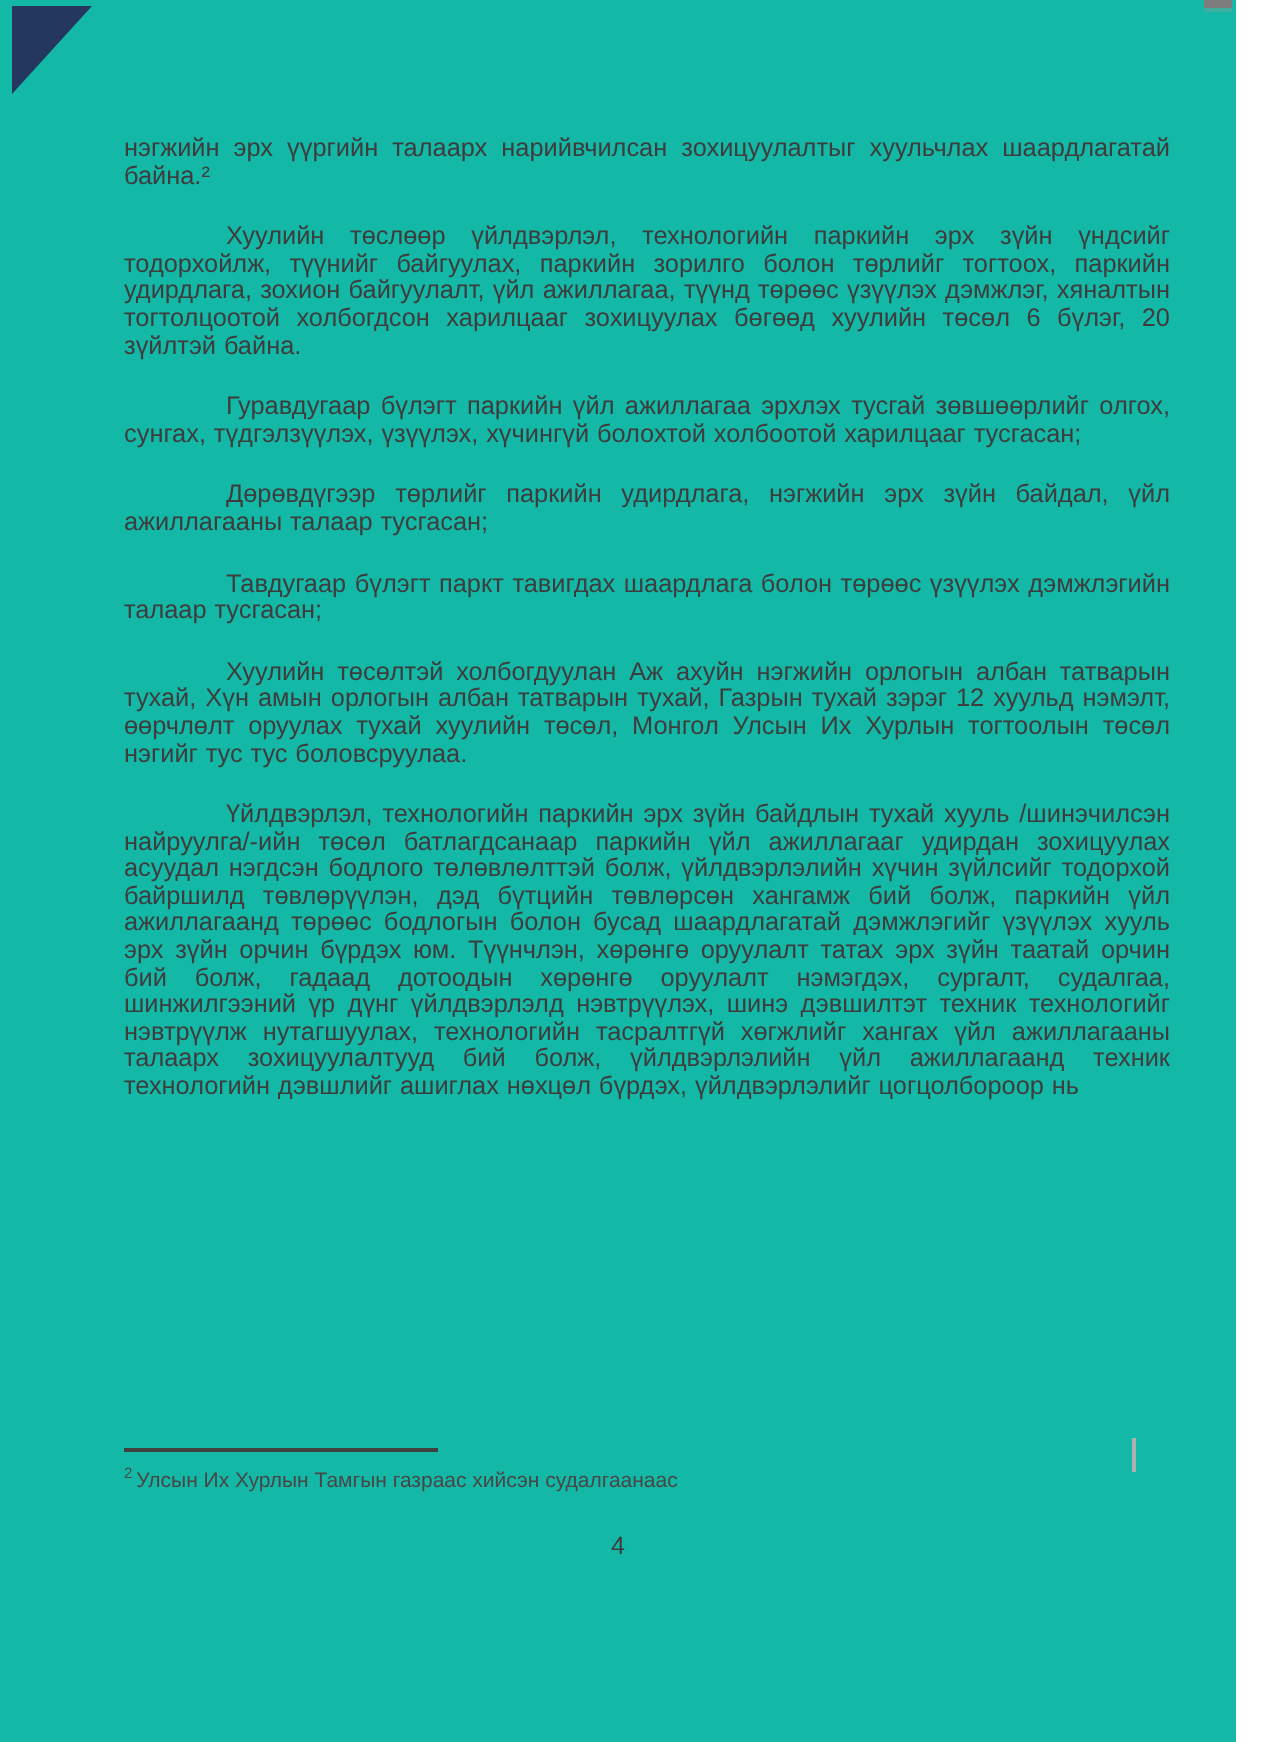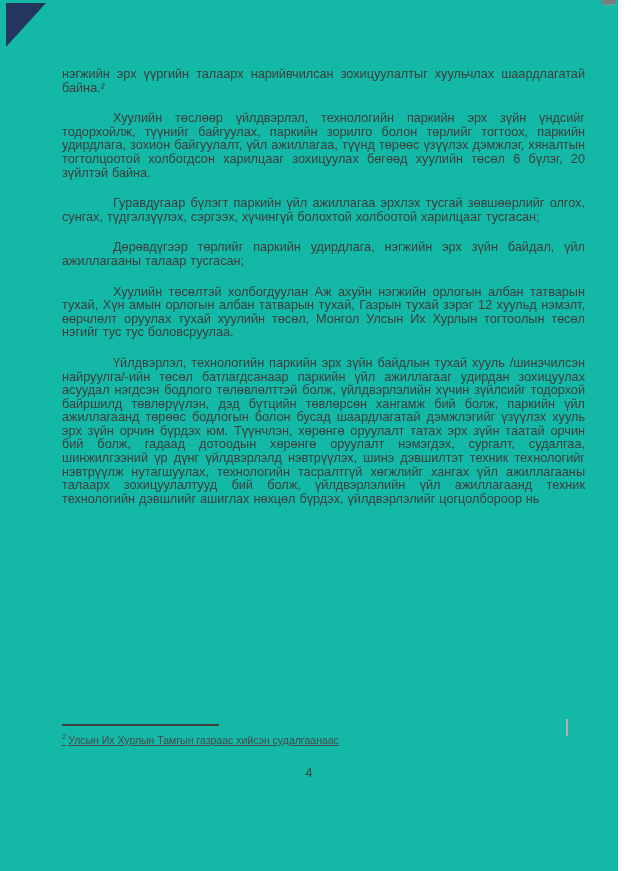--- a/index.html
+++ b/index.html
@@ -70,21 +70,20 @@
     width: 157px;
     border-top: 2px solid #404040;
   }
   .footnote {
     position: absolute;
     left: 62px;
     top: 732px;
     width: 480px;
     font-size: 10.5px;
     color: #474747;
-    text-decoration: underline;
   }
   .footnote sup {
     font-size: 7.5px;
     margin-right: 2px;
   }
   .page-number {
     position: absolute;
     left: 0;
     top: 766px;
     width: 100%;
@@ -97,22 +96,23 @@
 <body>
 
 <div class="page" style="color: rgb(61, 61, 61);">
 
   <div class="corner-fold" style="border-top-color: rgb(36, 55, 95);"></div>
   <div class="scan-mark" style="background: rgb(125, 125, 125);"></div>
 
   <div class="content">
     <p class="para first">нэгжийн эрх үүргийн талаарх нарийвчилсан зохицуулалтыг хуульчлах шаардлагатай байна.²</p>
     <p class="para">Хуулийн төслөөр үйлдвэрлэл, технологийн паркийн эрх зүйн үндсийг тодорхойлж, түүнийг байгуулах, паркийн зорилго болон төрлийг тогтоох, паркийн удирдлага, зохион байгуулалт, үйл ажиллагаа, түүнд төрөөс үзүүлэх дэмжлэг, хяналтын тогтолцоотой холбогдсон харилцааг зохицуулах бөгөөд хуулийн төсөл 6 бүлэг, 20 зүйлтэй байна.</p>
-    <p class="para">Гуравдугаар бүлэгт паркийн үйл ажиллагаа эрхлэх тусгай зөвшөөрлийг олгох, сунгах, түдгэлзүүлэх, сэргээх, хүчингүй болохтой холбоотой харилцааг тусгасан;</p>
+    <p class="para">Гуравдугаар бүлэгт паркийн үйл ажиллагаа эрхлэх тусгай зөвшөөрлийг олгох, сунгах, түдгэлзүүлэх, үзүүлэх, хүчингүй болохтой холбоотой харилцааг тусгасан;</p>
     <p class="para">Дөрөвдүгээр төрлийг паркийн удирдлага, нэгжийн эрх зүйн байдал, үйл ажиллагааны талаар тусгасан;</p>
+    <p class="para">Тавдугаар бүлэгт паркт тавигдах шаардлага болон төрөөс үзүүлэх дэмжлэгийн талаар тусгасан;</p>
     <p class="para">Хуулийн төсөлтэй холбогдуулан Аж ахуйн нэгжийн орлогын албан татварын тухай, Хүн амын орлогын албан татварын тухай, Газрын тухай зэрэг 12 хуульд нэмэлт, өөрчлөлт оруулах тухай хуулийн төсөл, Монгол Улсын Их Хурлын тогтоолын төсөл нэгийг тус тус боловсруулаа.</p>
     <p class="para">Үйлдвэрлэл, технологийн паркийн эрх зүйн байдлын тухай хууль /шинэчилсэн найруулга/-ийн төсөл батлагдсанаар паркийн үйл ажиллагааг удирдан зохицуулах асуудал нэгдсэн бодлого төлөвлөлттэй болж, үйлдвэрлэлийн хүчин зүйлсийг тодорхой байршилд төвлөрүүлэн, дэд бүтцийн төвлөрсөн хангамж бий болж, паркийн үйл ажиллагаанд төрөөс бодлогын болон бусад шаардлагатай дэмжлэгийг үзүүлэх хууль эрх зүйн орчин бүрдэх юм. Түүнчлэн, хөрөнгө оруулалт татах эрх зүйн таатай орчин бий болж, гадаад дотоодын хөрөнгө оруулалт нэмэгдэх, сургалт, судалгаа, шинжилгээний үр дүнг үйлдвэрлэлд нэвтрүүлэх, шинэ дэвшилтэт техник технологийг нэвтрүүлж нутагшуулах, технологийн тасралтгүй хөгжлийг хангах үйл ажиллагааны талаарх зохицуулалтууд бий болж, үйлдвэрлэлийн үйл ажиллагаанд техник технологийн дэвшлийг ашиглах нөхцөл бүрдэх, үйлдвэрлэлийг цогцолбороор нь</p>
   </div>
 
   <div class="footnote-rule"></div>
 
   <div class="footnote">
     <sup>2</sup><span>Улсын Их Хурлын Тамгын газраас хийсэн судалгаанаас</span>
   </div>
 

